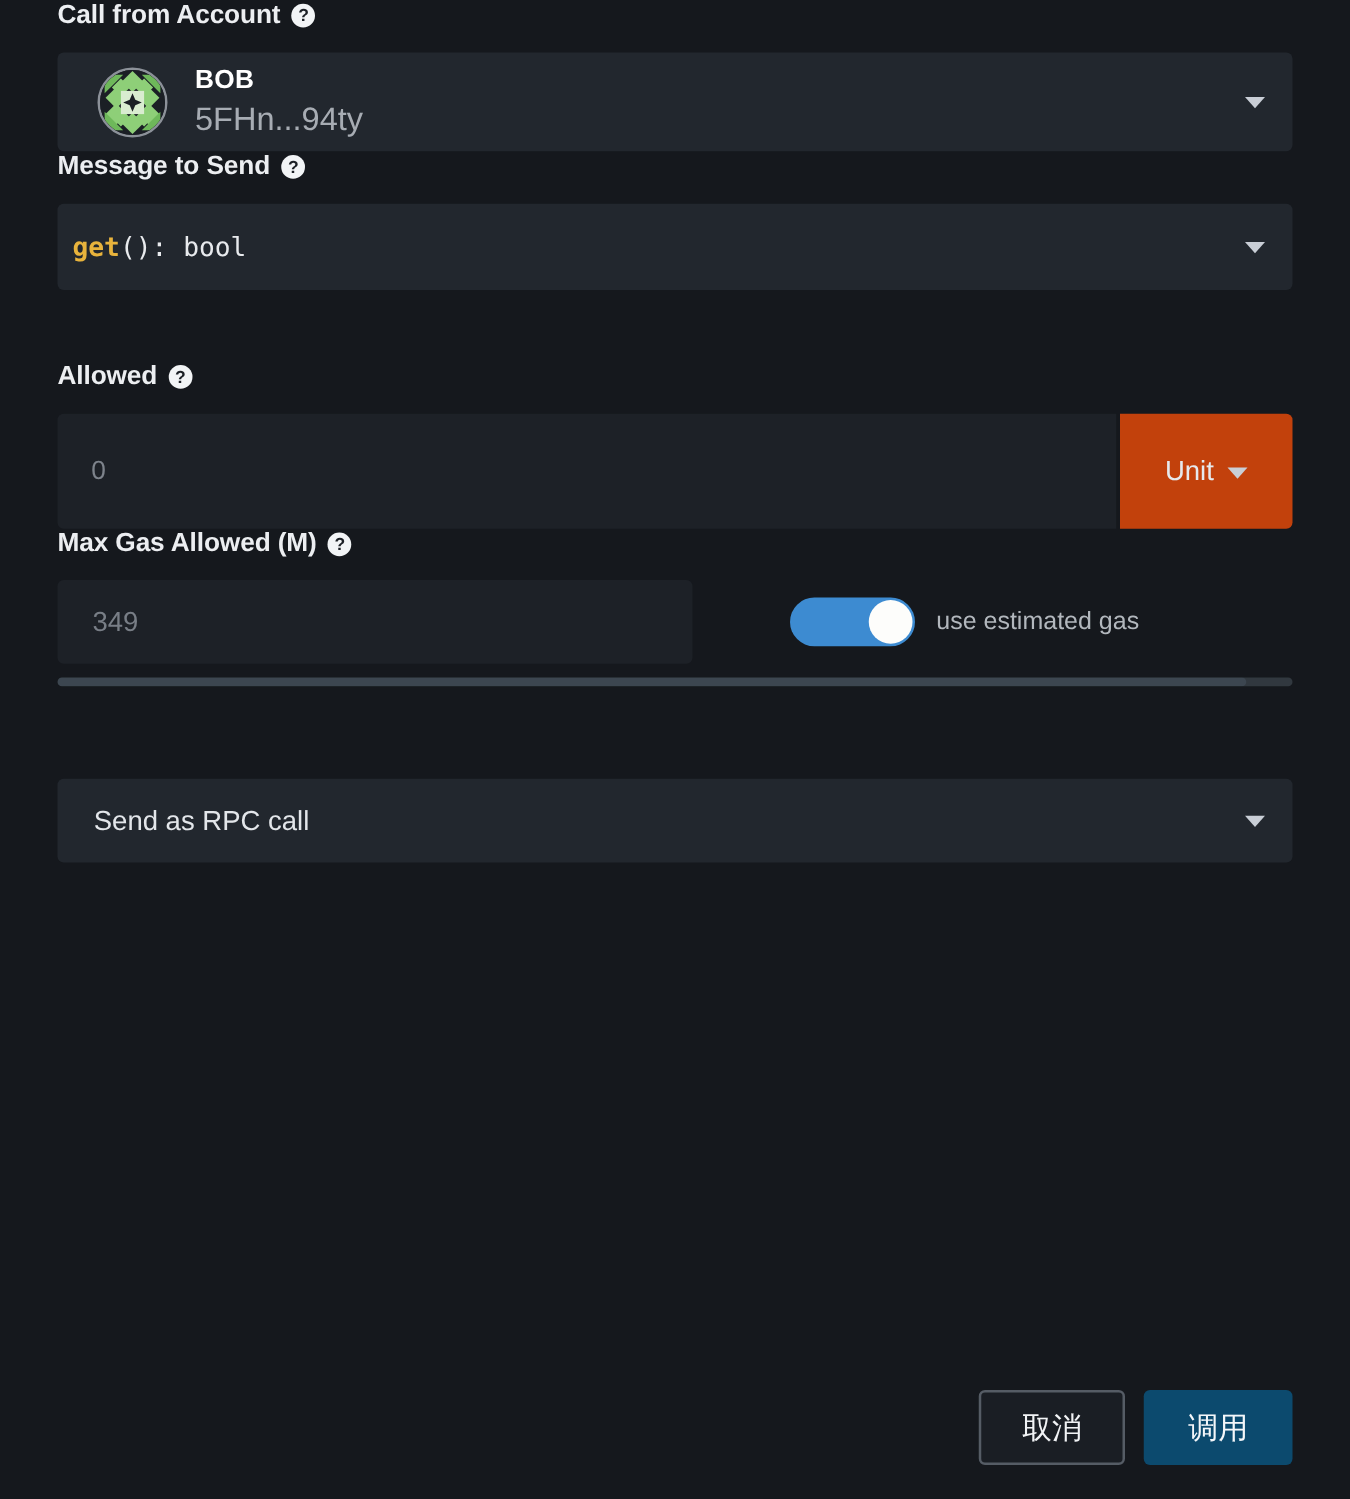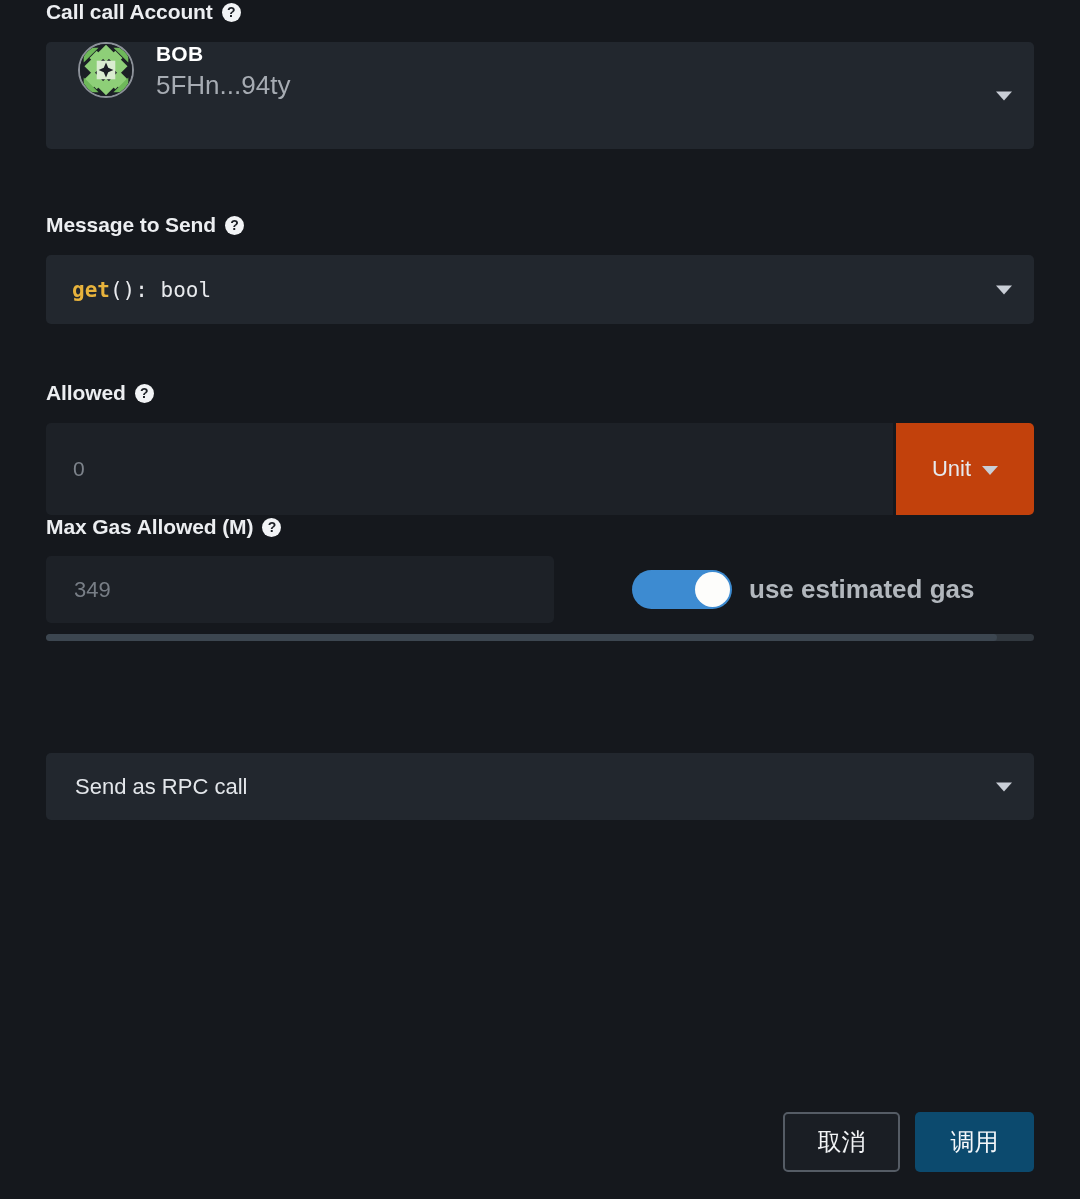--- a/index.html
+++ b/index.html
@@ -60,22 +60,23 @@
     transform: translateY(-50%);
     width: 0; height: 0;
     border-left: 8px solid transparent;
     border-right: 8px solid transparent;
     border-top: 9px solid #c9ced6;
   }
 
   
   .account-box {
     margin-top: 18px;
-    height: 107px;
-    display: flex;
+    height: 79px;
+    display: flex;
+    align-items: center;
     padding-left: 32px;
   }
 
   .identicon {
     width: 56px;
     height: 56px;
     border-radius: 50%;
     position: relative;
     flex: 0 0 auto;
     background: #1b1f25;
@@ -91,27 +92,27 @@
     font-weight: bold;
     letter-spacing: 0.2px;
   }
   .account-addr {
     color: #a7acb3;
     font-size: 26px;
     margin-top: 3px;
   }
 
   
-  .msg-label-wrap { margin-top: 64px; }
+  .msg-label-wrap { }
   .msg-box {
     margin-top: 18px;
     height: 69px;
     display: flex;
     align-items: center;
-    padding-left: 26px;
+    padding-left: 12px;
   }
   .msg-code {
     font-family: "DejaVu Sans Mono", "Liberation Mono", monospace;
     font-size: 21px;
     color: #e8eaed;
     letter-spacing: 0px;
   }
   .msg-code .fn {
     color: #e8b33c;
     font-weight: bold;
@@ -189,21 +190,21 @@
   }
   .toggle-knob {
     position: absolute;
     right: 2px;
     top: 2px;
     width: 35px;
     height: 35px;
     border-radius: 50%;
     background: #fdfdfb;
   }
-  .toggle-label { color: #b2b7bd; font-size: 26px; font-weight: bold; }
+  .toggle-label { color: #b2b7bd; font-size: 20px; }
 
   
   .exec-row {
     margin-top: 26px;
     display: flex;
     justify-content: space-between;
     align-items: baseline;
   }
   .exec-text { color: #c3c8ce; font-size: 20px; }
 
@@ -218,21 +219,21 @@
   .progress-fill {
     position: absolute;
     left: 0; top: 0; bottom: 0;
     width: 96.3%;
     border-radius: 4px;
     background: #3c4650;
   }
 
   
   .rpc-box {
-    margin-top: 112px;
+    margin-top: 74px;
     height: 67px;
     display: flex;
     align-items: center;
     padding-left: 29px;
   }
   .rpc-label { color: #e3e6ea; font-size: 22px; }
 
   
   .footer {
     position: absolute;
@@ -264,21 +265,21 @@
     border: none;
     color: #f4f7fa;
   }
 </style>
 </head>
 <body>
 
 <div class="page">
 
   <div class="field-label">
-    <span>Call call Account</span>
+    <span>Call from Account</span>
     <span class="help-icon">?</span>
   </div>
 
   <div class="box account-box">
     <div class="identicon">
       <svg viewBox="0 0 56 56" xmlns="http://www.w3.org/2000/svg">
         <rect width="56" height="56" fill="#1b1f25"></rect>
 
         <g fill="#8ecf78">
           <rect x="21.5" y="3.5" width="13" height="13" transform="rotate(45 28 10)"></rect>

